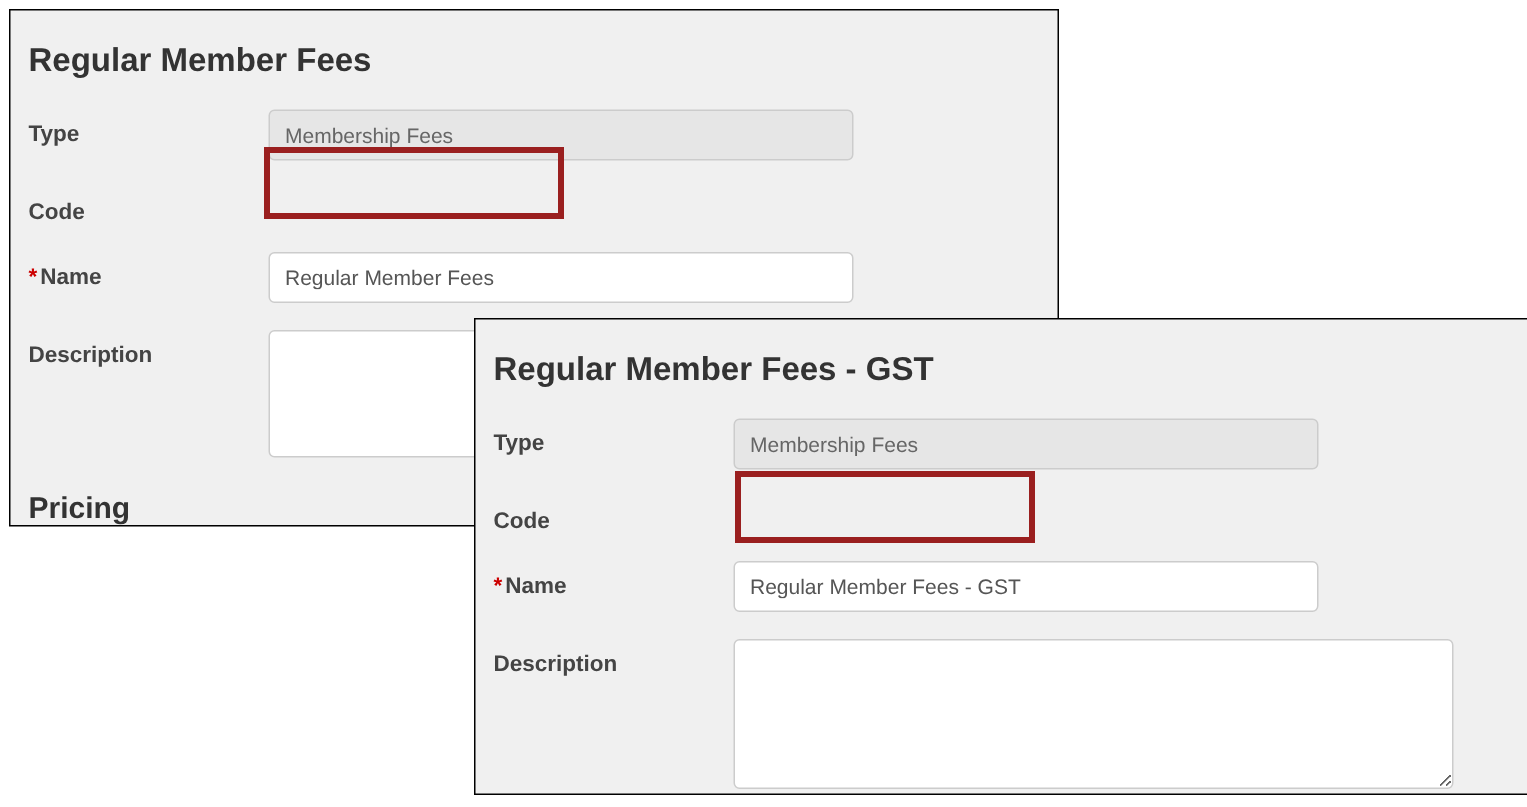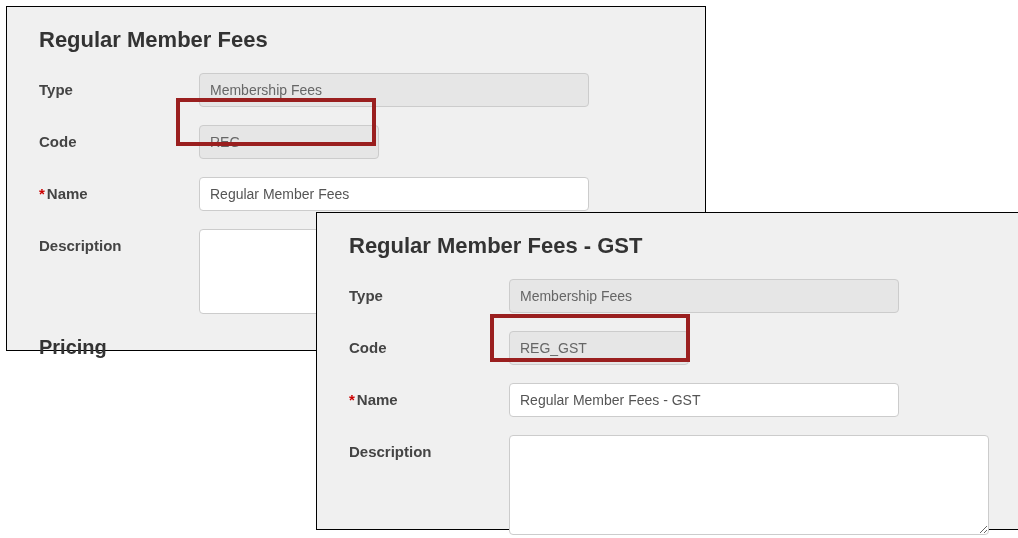--- a/index.html
+++ b/index.html
@@ -8,21 +8,21 @@
       background: #ffffff;
       width: 1018px;
       height: 538px;
       position: relative;
       overflow: hidden;
     }
     .panel {
       position: absolute;
       background: #f0f0f0;
       border: 1px solid #000000;
-      padding: 20px 32px;
+      padding: 20px 12px;
     }
     .panel-1 {
       top: 6px;
       left: 6px;
       width: 700px;
       height: 345px;
     }
     .panel-2 {
       top: 212px;
       left: 316px;
@@ -114,23 +114,20 @@
 
   <div class="form-row">
     <div class="form-label">Type</div>
     <div class="form-control">
       <input type="text" class="input-readonly type-input" readonly="" value="Membership Fees" style="">
     </div>
   </div>
 
   <div class="form-row">
     <div class="form-label">Code</div>
-    <div class="form-control">
-      <input type="text" class="input-readonly code-input" readonly="" value="REG" style="">
-    </div>
   </div>
 
   <div class="form-row">
     <div class="form-label">
       <span class="required-star">*</span><span>Name</span>
     </div>
     <div class="form-control">
       <input type="text" class="input-text name-input" value="Regular Member Fees" style="">
     </div>
   </div>
@@ -150,23 +147,20 @@
 
   <div class="form-row">
     <div class="form-label">Type</div>
     <div class="form-control">
       <input type="text" class="input-readonly type-input" readonly="" value="Membership Fees" style="">
     </div>
   </div>
 
   <div class="form-row">
     <div class="form-label">Code</div>
-    <div class="form-control">
-      <input type="text" class="input-readonly code-input" readonly="" value="REG_GST" style="">
-    </div>
   </div>
 
   <div class="form-row">
     <div class="form-label">
       <span class="required-star">*</span><span>Name</span>
     </div>
     <div class="form-control">
       <input type="text" class="input-text name-input" value="Regular Member Fees - GST" style="">
     </div>
   </div>

